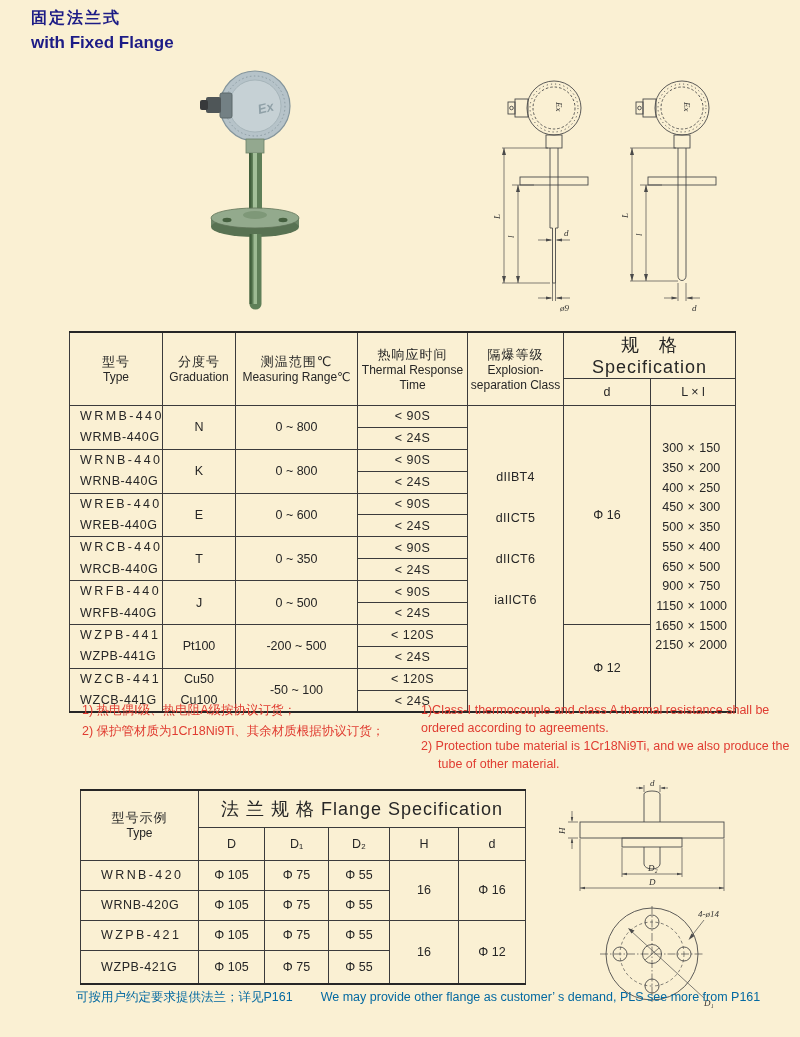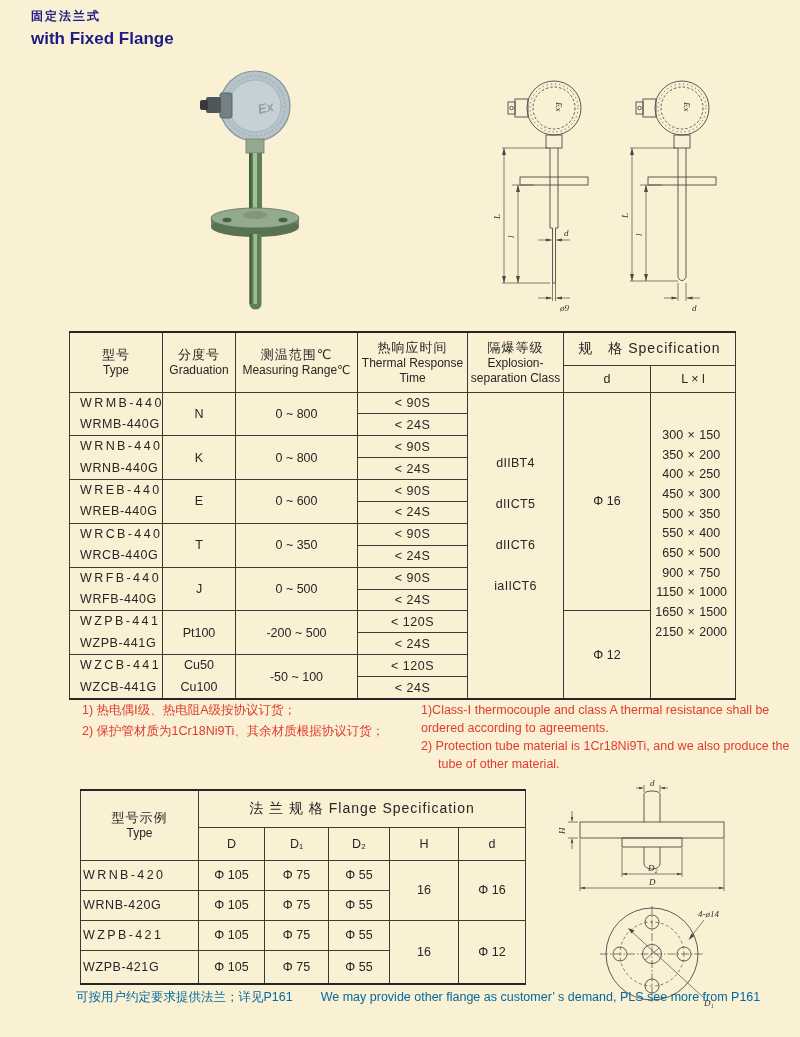--- a/index.html
+++ b/index.html
@@ -5,31 +5,31 @@
   html,body{margin:0;padding:0;}
   body{
     width:800px;height:1037px;position:relative;overflow:hidden;
     background:#FAF0D3;color:#2c2c2c;
     font-family:"Liberation Sans","DejaVu Sans",sans-serif;
   }
   .abs{position:absolute;}
 
   
   .title-block{left:31px;top:8px;}
-  .t-cn{font-size:12px;font-weight:bold;color:#1D1C86;letter-spacing:2px;}
+  .t-cn{font-size:16px;font-weight:bold;color:#1D1C86;letter-spacing:2px;}
   .t-en{font-size:17px;font-weight:bold;color:#1D1C86;margin-top:4px;}
 
   
   table{border-collapse:collapse;table-layout:fixed;}
   th,td{border:1px solid #3B3B3B;padding:0;text-align:center;font-weight:normal;
         font-size:12.5px;color:#262626;overflow:hidden;}
   .spec-table,.flange-table{border-top:2px solid #262626;border-bottom:2px solid #262626;}
   .hcn{font-size:13px;letter-spacing:1px;line-height:17px;}
   .hen{font-size:12px;line-height:15px;letter-spacing:0;}
-  .hspec{font-size:14px;letter-spacing:1px;}
+  .hspec{font-size:18px;letter-spacing:1px;}
 
   
   .spec-table{left:69px;top:331px;width:666px;padding-left:8px;}
   .spec-table thead tr:first-child{height:33px;}
   .spec-table thead tr:last-child{height:27px;}
   .c-model{vertical-align:middle;}
   .mline{height:21.4px;line-height:21.4px;text-align:left;padding-left:10px;
          letter-spacing:0.6px;white-space:nowrap;}
   .mline.wide{letter-spacing:2.4px;}
   .gline{height:21.4px;line-height:21.4px;}
@@ -46,21 +46,21 @@
   .notes-cn{left:82px;top:700px;color:#E03C31;font-size:12.5px;line-height:20.5px;width:330px;}
   .notes-cn p{margin:0;}
   .notes-en{left:421px;top:701px;color:#E03C31;font-size:12.5px;line-height:18px;width:376px;}
   .notes-en p{margin:0;}
   .notes-en p.hang{padding-left:17px;text-indent:-17px;}
 
   
   .flange-table{left:80px;top:789px;width:445px;}
   .flange-table thead tr:first-child{height:37px;}
   .flange-table thead tr:last-child{height:33px;}
-  .c-fmodel{text-align:left;padding-left:2px;letter-spacing:0.6px;white-space:nowrap;}
+  .c-fmodel{text-align:left;padding-left:20px;letter-spacing:0.6px;white-space:nowrap;}
   .c-fmodel .wide{letter-spacing:2.4px;}
 
   .footer-note{left:76px;top:989px;color:#0369a1;font-size:12.5px;white-space:nowrap;}
   .footer-note .gap{display:inline-block;width:28px;}
 
   
   .line-art{stroke:#4a4a4a;stroke-width:0.9;fill:none;}
   .dimtext{font-family:"Liberation Serif","DejaVu Serif",serif;font-style:italic;
            font-size:9px;fill:#333;stroke:none;}
   .dim{stroke:#4a4a4a;stroke-width:0.7;fill:none;}

